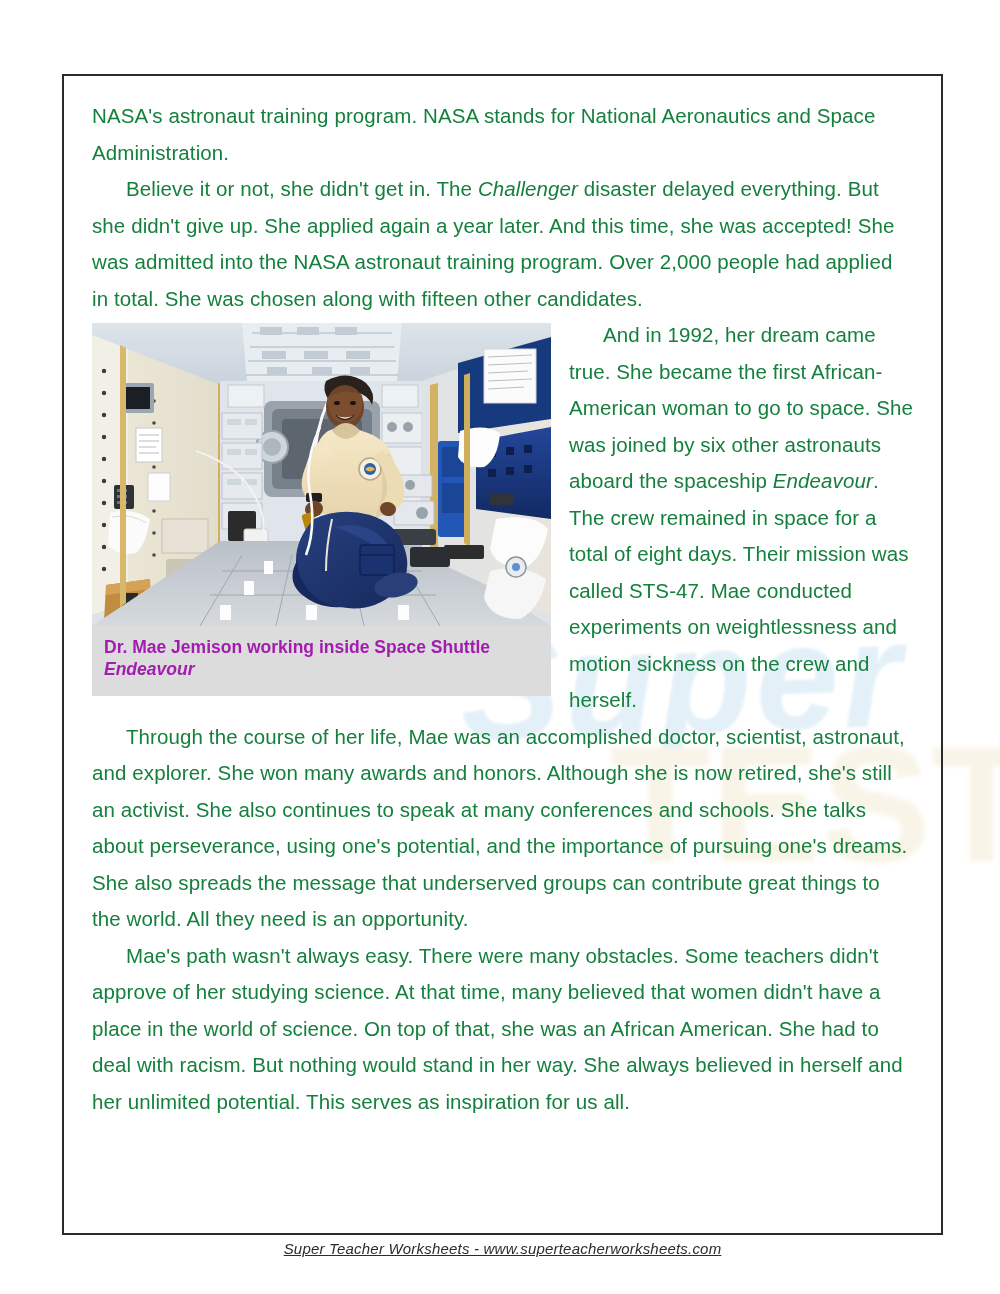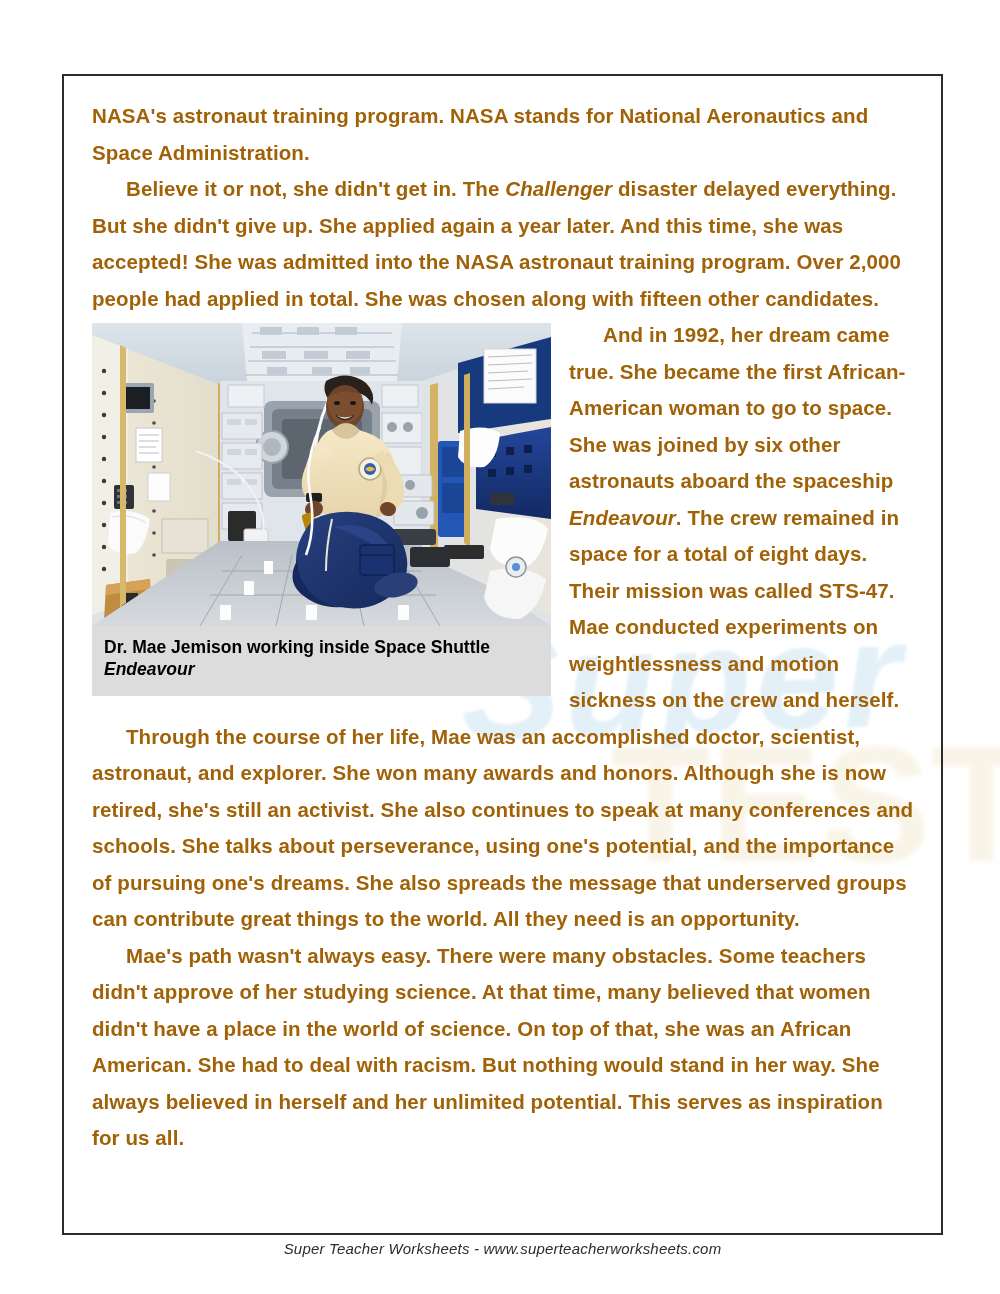--- a/index.html
+++ b/index.html
@@ -68,24 +68,23 @@
     left: 92px;
     top: 98px;
     width: 822px;
     z-index: 2;
   }
 
   p.body-text {
     margin: 0;
     font-size: 20.5px;
     line-height: 36.5px;
-    color: #a16207;
+    color: #15803d;
     letter-spacing: 0.1px;
     text-align: left;
-    font-weight: bold;
   }
   p.indent {
     text-indent: 34px;
   }
   .it { font-style: italic; }
 
   
   .figure {
     float: left;
     width: 459px;
@@ -102,39 +101,40 @@
   }
   .photo svg { display: block; }
   .caption {
     background: #dcdcdc;
     width: 459px;
     box-sizing: border-box;
     padding: 10px 12px 16px 12px;
     font-size: 17.5px;
     line-height: 22px;
     font-weight: bold;
-    color: #000000;
+    color: #a21caf;
   }
   .caption .cap-em {
     font-style: italic;
     font-weight: bold;
   }
 
   
   .footer {
     position: absolute;
     left: 62px;
     top: 1240px;
     width: 881px;
     text-align: center;
     font-size: 15px;
     font-style: italic;
     color: #2c2c2c;
     letter-spacing: 0.2px;
     z-index: 2;
+    text-decoration: underline;
   }
   .clearfix::after { content: ""; display: block; clear: both; }
 </style>
 </head>
 <body>
 
 <div class="watermark">
   <div class="wm-blue">Super</div>
   <div class="wm-tan">TEST</div>
 </div>

